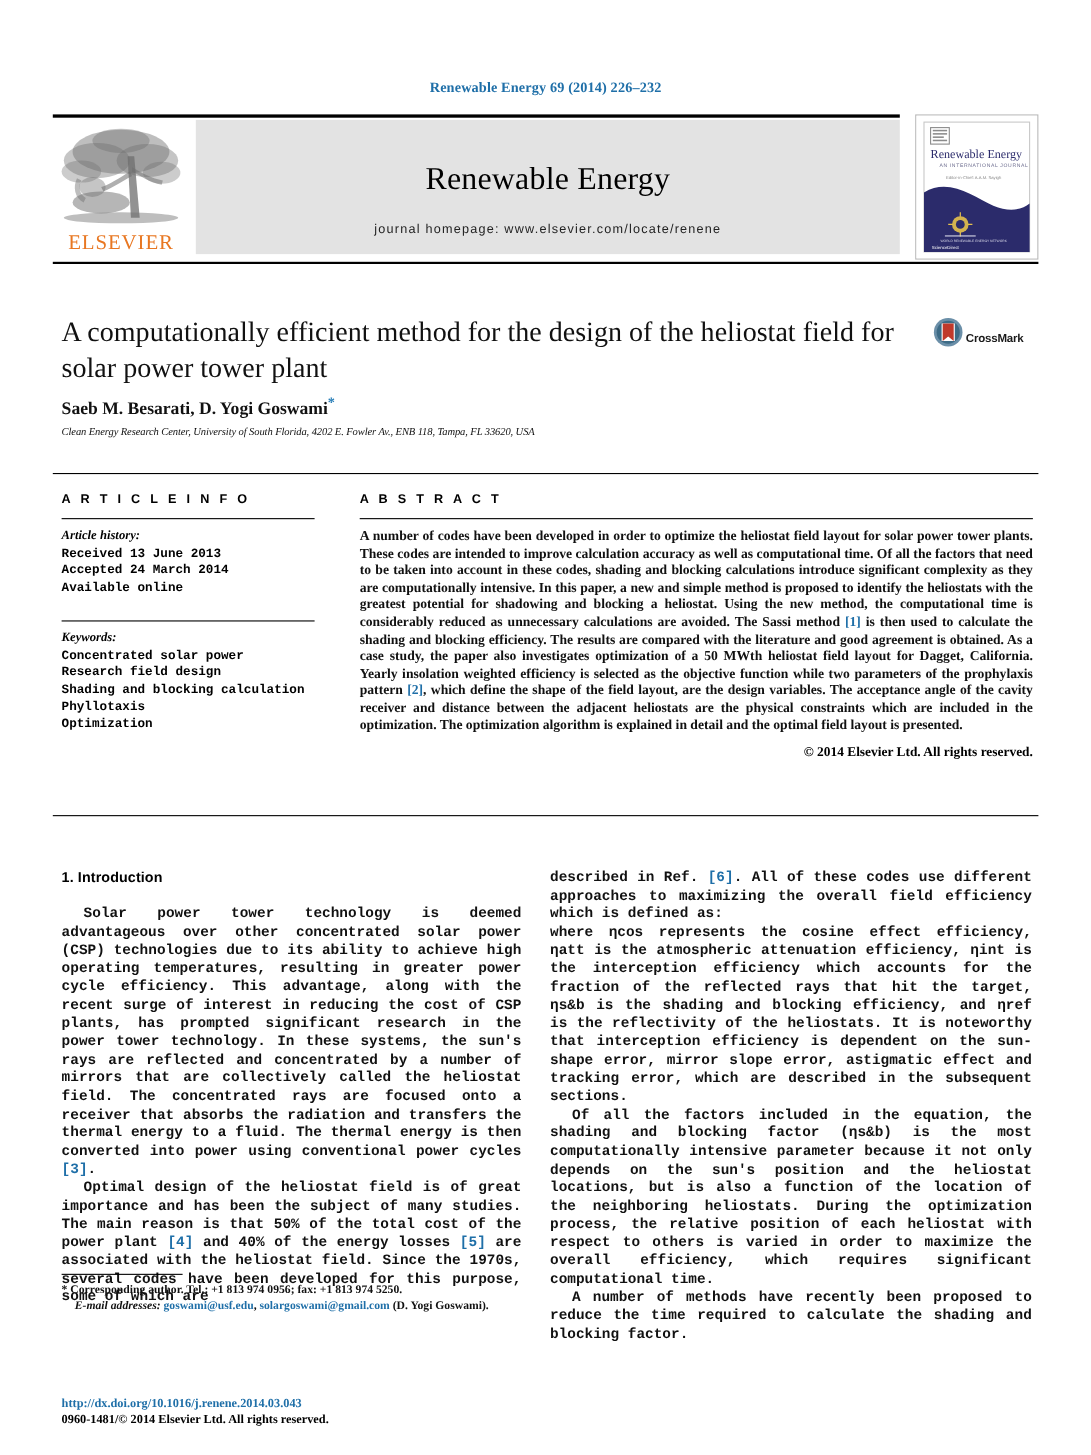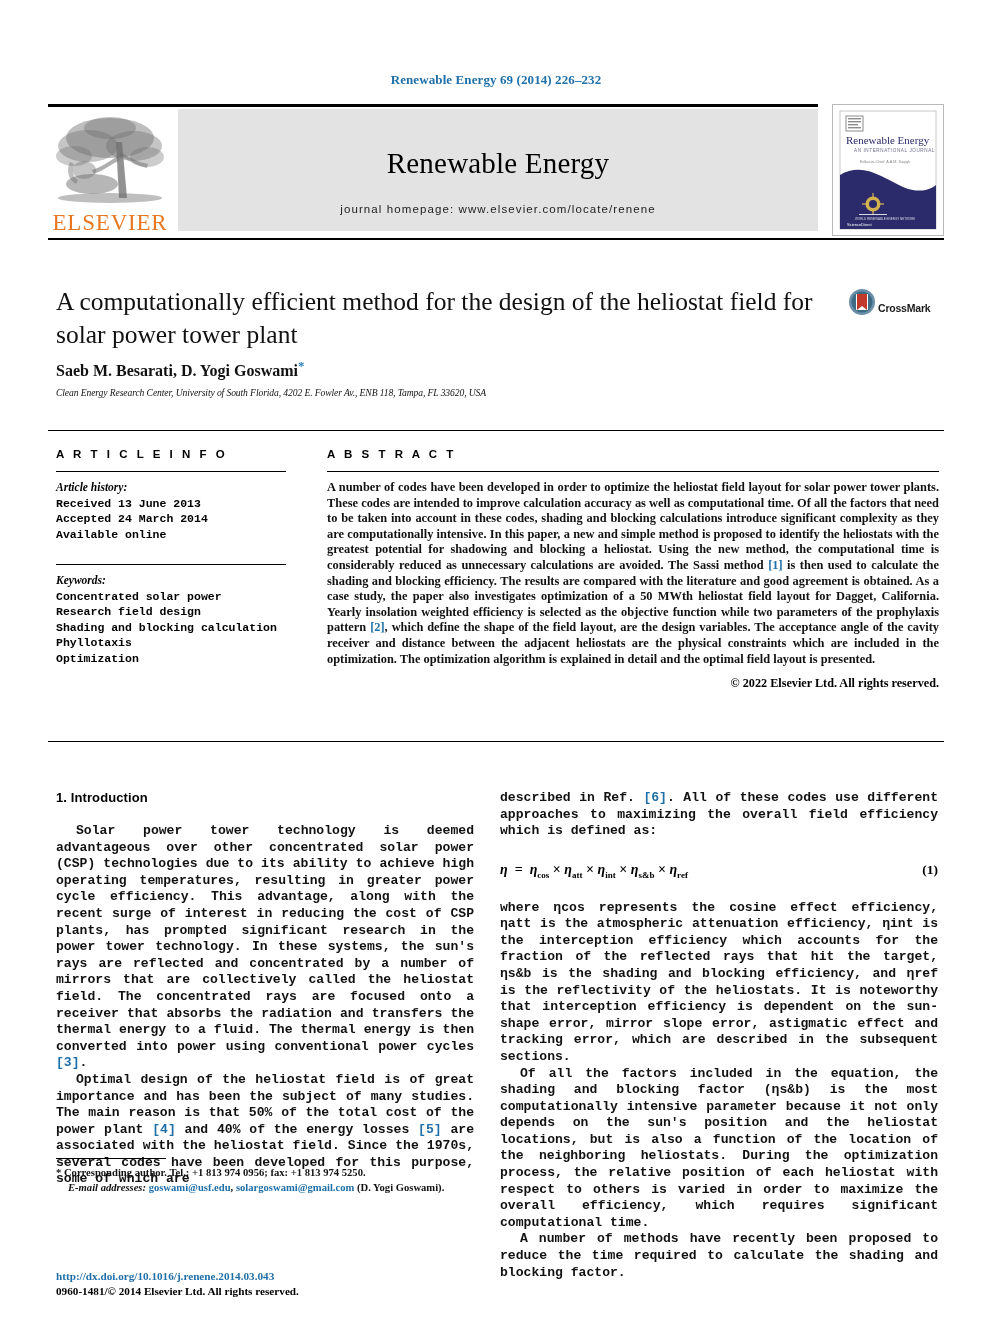--- a/index.html
+++ b/index.html
@@ -55,21 +55,21 @@
     width: 124px;
     height: 120px;
   }
   .tree-svg { display:block; }
   .elsevier-word {
     position: absolute;
     left: 0; top: 98px;
     width: 124px;
     text-align: center;
     font-family: "Liberation Serif", serif;
-    font-size: 23px;
+    font-size: 19px;
     letter-spacing: .8px;
     color: #E87722;
   }
   .contents-box {
     position: absolute;
     left: 130px; top: 5px;
     width: 640px;
     height: 122px;
     background: #e3e3e3;
   }
@@ -421,40 +421,34 @@
     <div class="info-line">Phyllotaxis</div>
     <div class="info-line">Optimization</div>
   </div>
 
   <div class="abstract-col">
     <div class="sec-head">A B S T R A C T</div>
     <div class="hr-thin"></div>
     <div class="abstract-body">
       <span>A number of codes have been developed in order to optimize the heliostat field layout for solar power tower plants. These codes are intended to improve calculation accuracy as well as computational time. Of all the factors that need to be taken into account in these codes, shading and blocking calculations introduce significant complexity as they are computationally intensive. In this paper, a new and simple method is proposed to identify the heliostats with the greatest potential for shadowing and blocking a heliostat. Using the new method, the computational time is considerably reduced as unnecessary calculations are avoided. The Sassi method </span><span class="ref">[1]</span><span> is then used to calculate the shading and blocking efficiency. The results are compared with the literature and good agreement is obtained. As a case study, the paper also investigates optimization of a 50 MWth heliostat field layout for Dagget, California. Yearly insolation weighted efficiency is selected as the objective function while two parameters of the prophylaxis pattern </span><span class="ref">[2]</span><span>, which define the shape of the field layout, are the design variables. The acceptance angle of the cavity receiver and distance between the adjacent heliostats are the physical constraints which are included in the optimization. The optimization algorithm is explained in detail and the optimal field layout is presented.</span>
     </div>
-    <div class="copyright">© 2022 Elsevier Ltd. All rights reserved.</div>
+    <div class="copyright">© 2014 Elsevier Ltd. All rights reserved.</div>
   </div>
 
   <div class="rule-info-bottom"></div>
 
   <div class="body-left">
     <div class="h1">1. Introduction</div>
     <p class="body-p"><span>Solar power tower technology is deemed advantageous over other concentrated solar power (CSP) technologies due to its ability to achieve high operating temperatures, resulting in greater power cycle efficiency. This advantage, along with the recent surge of interest in reducing the cost of CSP plants, has prompted significant research in the power tower technology. In these systems, the sun's rays are reflected and concentrated by a number of mirrors that are collectively called the heliostat field. The concentrated rays are focused onto a receiver that absorbs the radiation and transfers the thermal energy to a fluid. The thermal energy is then converted into power using conventional power cycles </span><span class="ref">[3]</span><span>.</span></p>
     <p class="body-p"><span>Optimal design of the heliostat field is of great importance and has been the subject of many studies. The main reason is that 50% of the total cost of the power plant </span><span class="ref">[4]</span><span> and 40% of the energy losses </span><span class="ref">[5]</span><span> are associated with the heliostat field. Since the 1970s, several codes have been developed for this purpose, some of which are</span></p>
   </div>
 
   <div class="body-right">
     <p class="body-p noindent"><span>described in Ref. </span><span class="ref">[6]</span><span>. All of these codes use different approaches to maximizing the overall field efficiency which is defined as:</span></p>
 
-    <div class="equation">
-      <span>
-        <i>η</i> &nbsp;=&nbsp; <i>η</i><sub>cos</sub> × <i>η</i><sub>att</sub> × <i>η</i><sub>int</sub> × <i>η</i><sub>s&amp;b</sub> × <i>η</i><sub>ref</sub>
-      </span>
-      <span class="eqnum">(1)</span>
-    </div>
 
     <p class="body-p noindent">where ηcos represents the cosine effect efficiency, ηatt is the atmospheric attenuation efficiency, ηint is the interception efficiency which accounts for the fraction of the reflected rays that hit the target, ηs&amp;b is the shading and blocking efficiency, and ηref is the reflectivity of the heliostats. It is noteworthy that interception efficiency is dependent on the sun-shape error, mirror slope error, astigmatic effect and tracking error, which are described in the subsequent sections.</p>
     <p class="body-p">Of all the factors included in the equation, the shading and blocking factor (ηs&amp;b) is the most computationally intensive parameter because it not only depends on the sun's position and the heliostat locations, but is also a function of the location of the neighboring heliostats. During the optimization process, the relative position of each heliostat with respect to others is varied in order to maximize the overall efficiency, which requires significant computational time.</p>
     <p class="body-p">A number of methods have recently been proposed to reduce the time required to calculate the shading and blocking factor.</p>
   </div>
 
   <div class="footnote-rule"></div>
   <div class="footnote">
     <div>
       <span>*</span><span> Corresponding author. Tel.: +1 813 974 0956; fax: +1 813 974 5250.</span>

